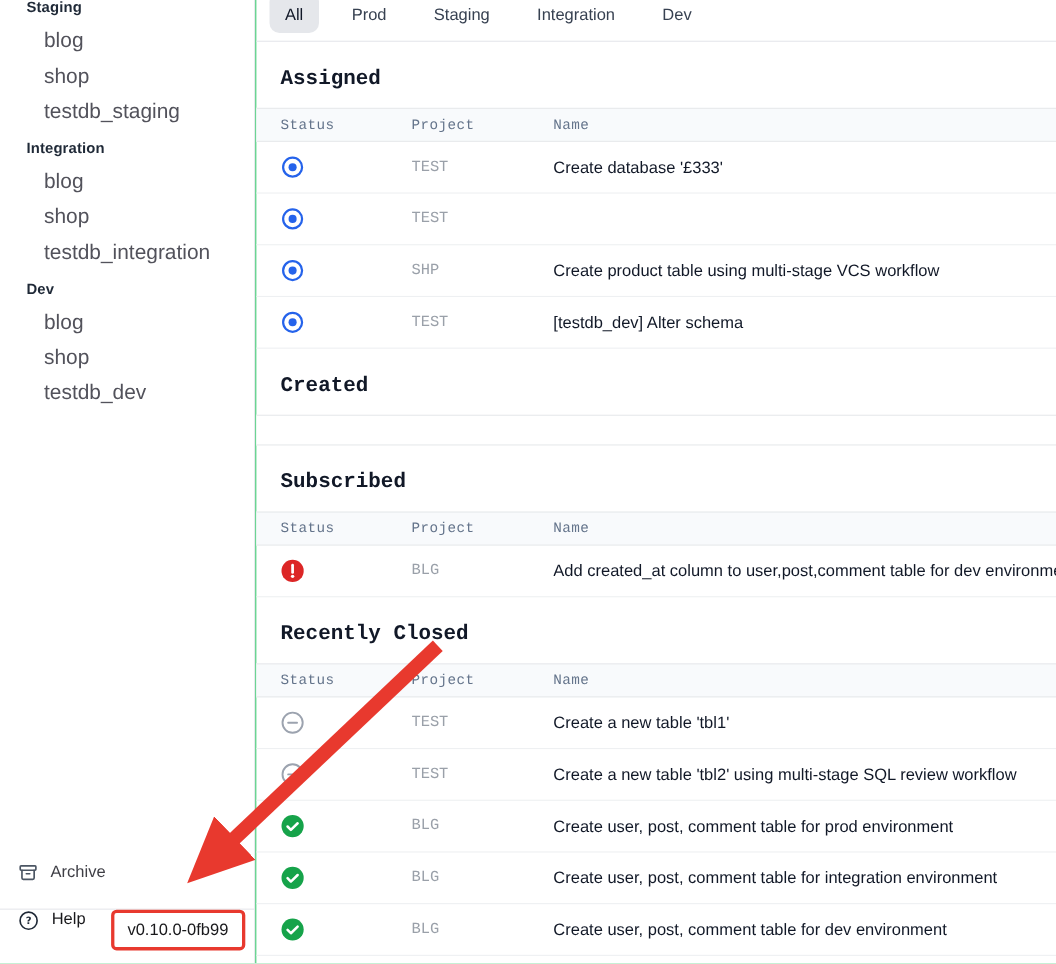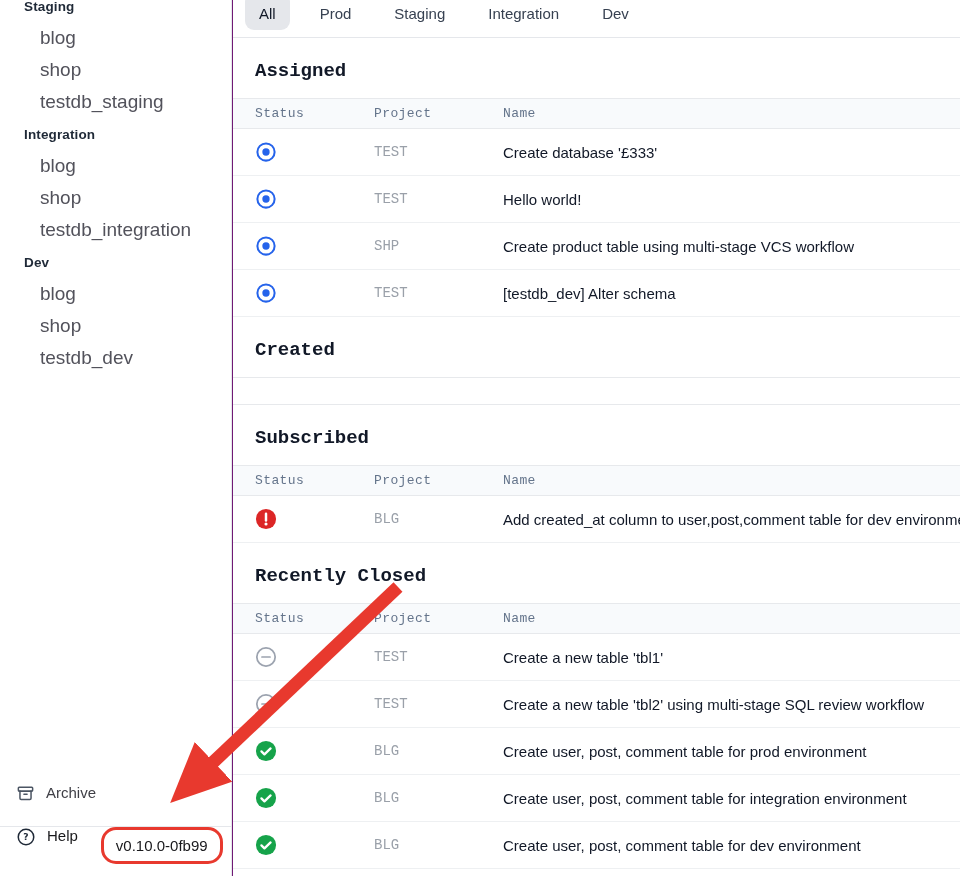--- a/index.html
+++ b/index.html
@@ -1,32 +1,32 @@
 <!DOCTYPE html>
 <html><head>
 <meta charset="utf-8">
 <style>
   html,body{margin:0;padding:0;background:#fff;}
   *{box-sizing:border-box;}
   body{font-family:"Liberation Sans",sans-serif;}
-  .app{position:relative;width:960px;height:876px;background:#701a75;overflow:hidden;}
+  .app{position:relative;width:960px;height:876px;background:#22c55e;overflow:hidden;}
 
   
   .sidebar{position:absolute;left:0;top:0;width:232px;height:876px;border-right:1px solid #e5e7eb;background:#fff;}
   .tree{margin-top:-10px;}
   .tree-item{height:32px;display:flex;align-items:center;cursor:pointer;}
   .tree-item.env{padding-left:24px;font-weight:700;font-size:13.5px;color:#1f2937;letter-spacing:.01em;}
   .tree-item.db{padding-left:40px;font-size:19px;color:#52525b;}
   .sidebar-bottom{position:absolute;left:0;right:0;bottom:0;}
   .side-row{display:flex;align-items:flex-start;padding-left:16px;gap:11px;font-size:15px;color:#3f3f46;cursor:pointer;}
   .archive-row{height:42px;}
   .help-row{height:49px;color:#18181b;}
   .side-divider{height:0;border-top:1px solid #e5e7eb;}
   .icon{display:inline-flex;align-items:center;justify-content:center;}
-  .version-badge{margin-left:12px;border-radius:15px;padding:7px 12px;font-size:15px;color:#18181b;white-space:nowrap;}
+  .version-badge{margin-left:12px;border-radius:5px;padding:7px 12px;font-size:15px;color:#18181b;white-space:nowrap;}
 
   
   .main{position:absolute;left:233px;top:0;width:727px;height:876px;background:#fff;}
   .tabbar{display:flex;align-items:flex-start;gap:17px;padding-left:12px;height:38px;border-bottom:1px solid #e5e7eb;text-align:center;}
   .tab{font-size:15px;color:#374151;padding:6px 13px 0 13px;line-height:1;cursor:pointer;}
   .tab.active{background:#e5e7eb;border-radius:9px;margin-top:-7px;padding:13px 14px 9px 14px;color:#111827;}
 
   .section-title{padding:23px 0 16px 22px;font-size:19px;font-weight:600;color:#111827;line-height:21px;font-family:Liberation Mono, monospace;}
   .thead,.trow{display:grid;grid-template-columns:119px 129px 1fr;padding-left:22px;align-items:center;}
   .thead{height:31px;background:#f8fafc;border-top:1px solid #e7e9ec;border-bottom:1px solid #e7e9ec;
@@ -117,21 +117,20 @@
           <div class="trow">
             <span class="status-cell">
               <span class="icon">
                 <svg width="22" height="22" viewBox="0 0 24 24">
                   <circle cx="12" cy="12" r="9.4" fill="none" stroke="#2563eb" stroke-width="2.2"></circle>
                   <circle cx="12" cy="12" r="4" fill="#2563eb"></circle>
                 </svg>
               </span>
             </span>
             <span class="proj">TEST</span>
-            <span class="name">Hello world!</span>
           </div>
           <div class="trow">
             <span class="status-cell">
               <span class="icon">
                 <svg width="22" height="22" viewBox="0 0 24 24">
                   <circle cx="12" cy="12" r="9.4" fill="none" stroke="#2563eb" stroke-width="2.2"></circle>
                   <circle cx="12" cy="12" r="4" fill="#2563eb"></circle>
                 </svg>
               </span>
             </span>

